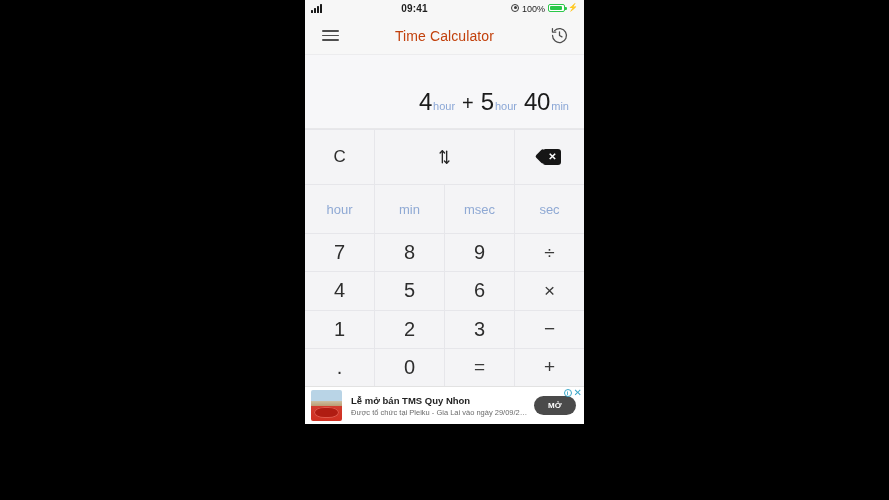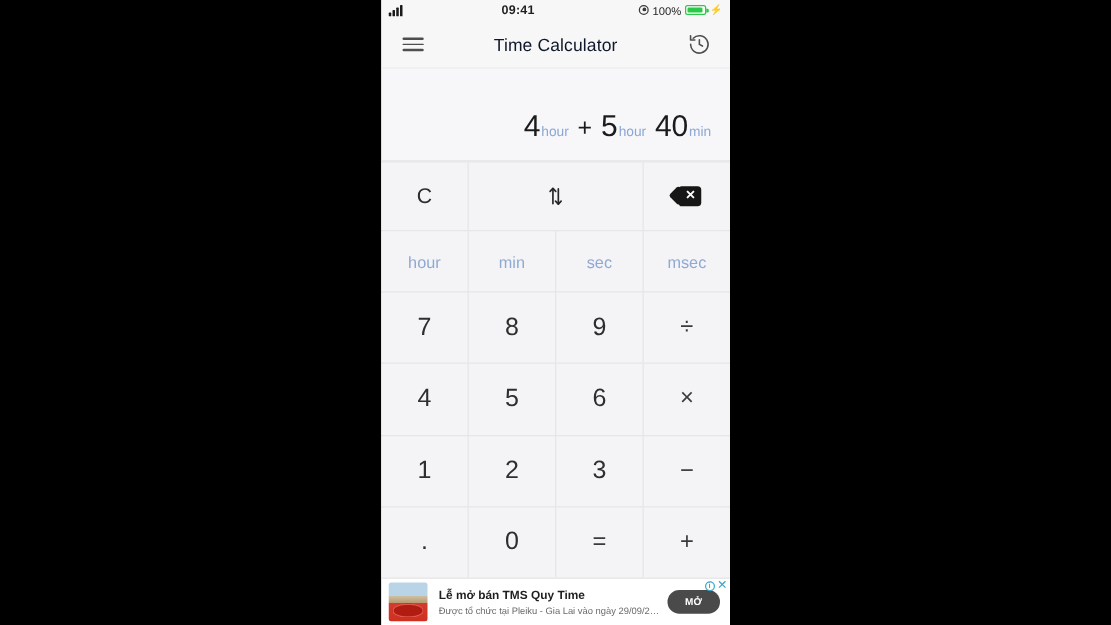--- a/index.html
+++ b/index.html
@@ -10,21 +10,21 @@
     overflow: hidden;
   }
   #screen {
     position: relative;
     width: 889px; height: 500px;
     background: #000;
   }
   #phone {
     position: absolute;
     left: 305px; top: 0;
-    width: 279px; height: 500px;
+    width: 279px; height: 424px;
     background: #f7f7f9;
     display: flex;
     flex-direction: column;
     overflow: hidden;
   }
 
   
   .statusbar {
     height: 17px;
     background: #f7f7f7;
@@ -97,21 +97,21 @@
     width: 26px; height: 26px;
     display: flex; align-items: center; justify-content: center;
     color: #4a4a4a;
   }
   .hamburger { display: flex; flex-direction: column; gap: 3px; width: 17px; }
   .hamburger span { display: block; height: 1.6px; background: #4e4e4e; border-radius: 1px; }
   .appbar-title {
     flex: 1;
     text-align: center;
     font-size: 14px;
-    color: #0f172a;
+    color: #c2410c;
     letter-spacing: .1px;
   }
 
   
   .display {
     flex: 0 0 auto;
     height: 74px;
     background: #f7f7f9;
     display: flex;
     align-items: flex-end;
@@ -370,22 +370,22 @@
             <span class="tip"></span>
               <span class="body"></span>
               <span class="x">✕</span>
           </span>
         </div>
       </div>
 
       <div class="krow row-units">
         <div class="key unitkey">hour</div>
         <div class="key unitkey">min</div>
+        <div class="key unitkey">msec</div>
         <div class="key unitkey">sec</div>
-        <div class="key unitkey">msec</div>
       </div>
 
       <div class="krow">
         <div class="key">7</div>
         <div class="key">8</div>
         <div class="key">9</div>
         <div class="key opkey">÷</div>
       </div>
 
       <div class="krow">
@@ -407,21 +407,21 @@
         <div class="key">0</div>
         <div class="key opkey">=</div>
         <div class="key opkey">+</div>
       </div>
 
     </div>
 
     <div class="ad">
       <div class="ad-thumb"></div>
       <div class="ad-text">
-        <div class="ad-title">Lễ mở bán TMS Quy Time</div>
+        <div class="ad-title">Lễ mở bán TMS Quy Nhon</div>
         <div class="ad-sub">Được tổ chức tại Pleiku - Gia Lai vào ngày 29/09/2018</div>
       </div>
       <div class="ad-cta">MỞ</div>
       <div class="ad-marks">
         <span class="ad-info">i</span>
         <span class="ad-close">✕</span>
       </div>
     </div>
 
   </div>

